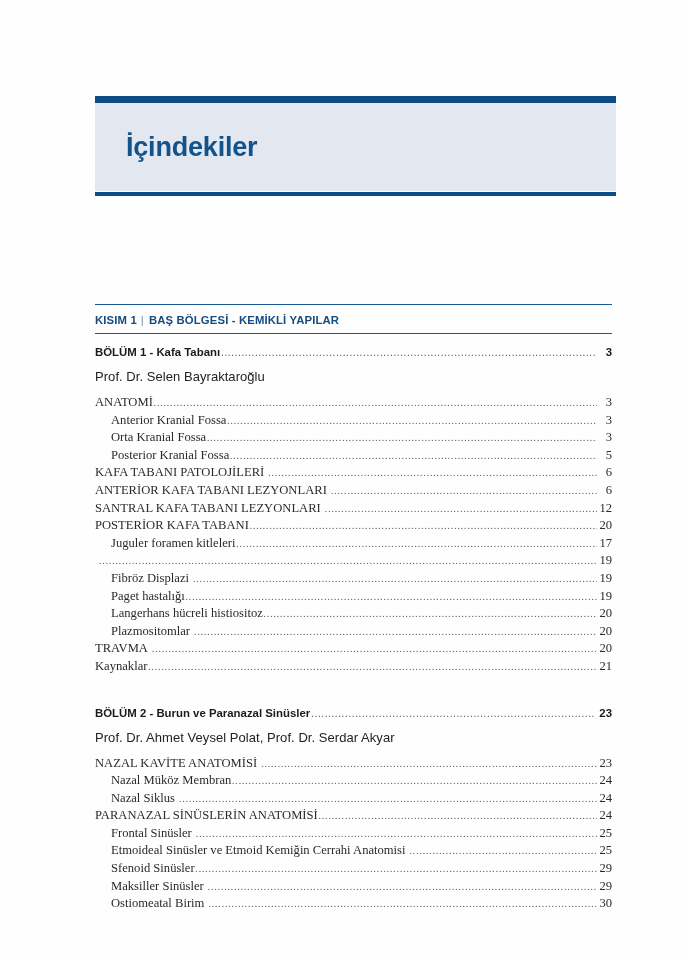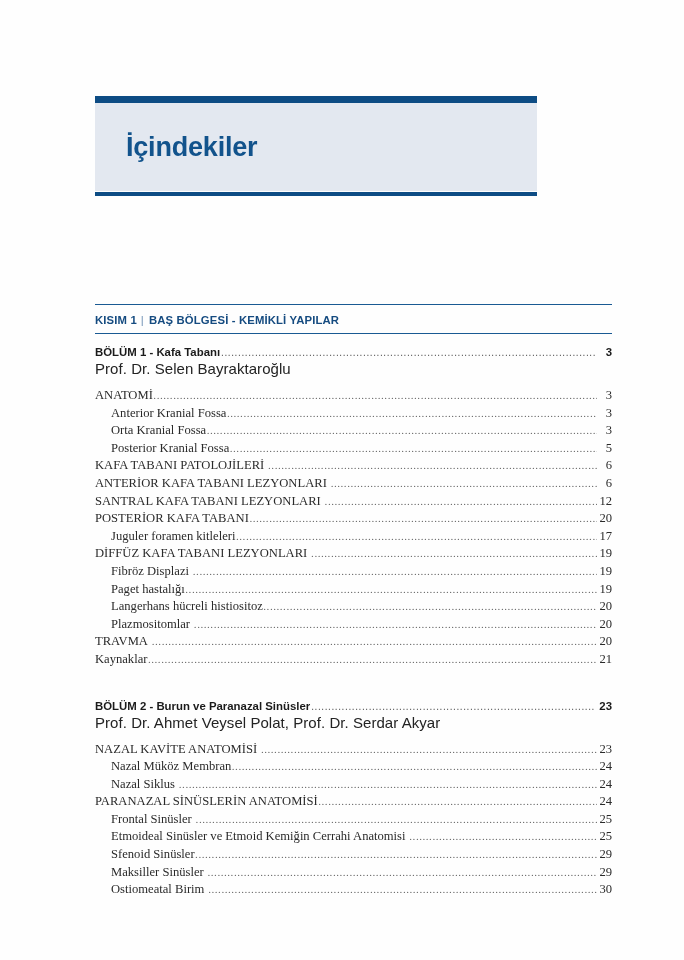--- a/index.html
+++ b/index.html
@@ -19,21 +19,21 @@
     position: absolute;
     inset: 0;
     background: #fefefe;
   }
 
   
   .banner {
     position: absolute;
     left: 95px;
     top: 96px;
-    width: 442px;
+    width: 521px;
   }
   .banner-bar-top {
     height: 7px;
     background: #0d4c84;
   }
   .banner-body {
     height: 88px;
     background: #e3e8f0;
     display: flex;
     align-items: center;
@@ -104,23 +104,23 @@
     letter-spacing: 0.6px;
   }
   .chapter .pg {
     white-space: nowrap;
     text-align: right;
     min-width: 16px;
   }
 
   .authors {
     font-family: "Liberation Sans", sans-serif;
-    font-size: 15px;
+    font-size: 13px;
     color: #232323;
-    margin-top: 2px;
+    margin-top: 11px;
     margin-bottom: 10px;
     letter-spacing: 0.05px;
   }
 
   
   .entry {
     display: flex;
     align-items: center;
     font-family: "Liberation Serif", serif;
     font-size: 12.6px;
@@ -215,21 +215,20 @@
             <span class="et">POSTERİOR KAFA TABANI</span>
             <span class="leader">............................................................................................................................................................................................................................</span>
             <span class="pg">20</span>
           </div>
           <div class="entry lvl2">
             <span class="et">Juguler foramen kitleleri</span>
             <span class="leader">............................................................................................................................................................................................................................</span>
             <span class="pg">17</span>
           </div>
           <div class="entry">
-            <span class="et">DİFFÜZ KAFA TABANI LEZYONLARI</span>
             <span class="leader">&nbsp;............................................................................................................................................................................................................................</span>
             <span class="pg">19</span>
           </div>
           <div class="entry lvl2">
             <span class="et">Fibröz Displazi</span>
             <span class="leader">&nbsp;............................................................................................................................................................................................................................</span>
             <span class="pg">19</span>
           </div>
           <div class="entry lvl2">
             <span class="et">Paget hastalığı</span>

